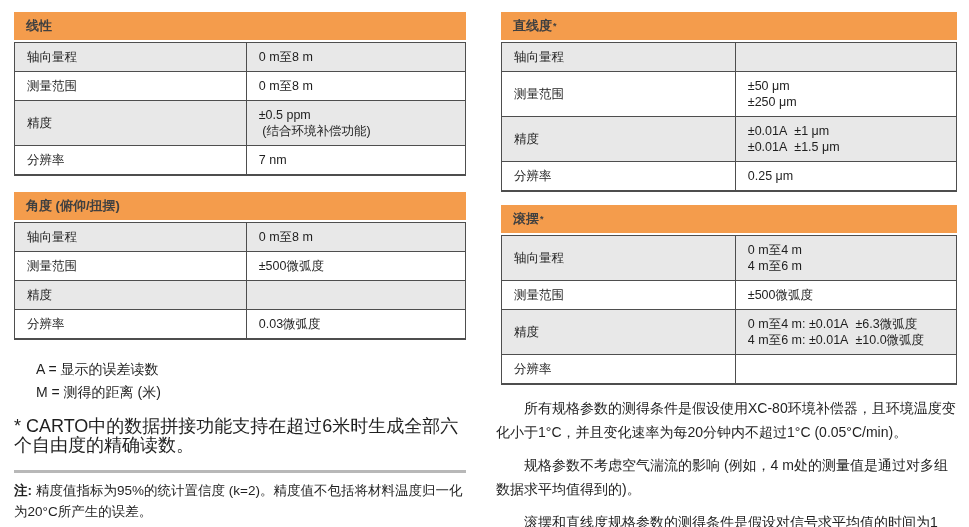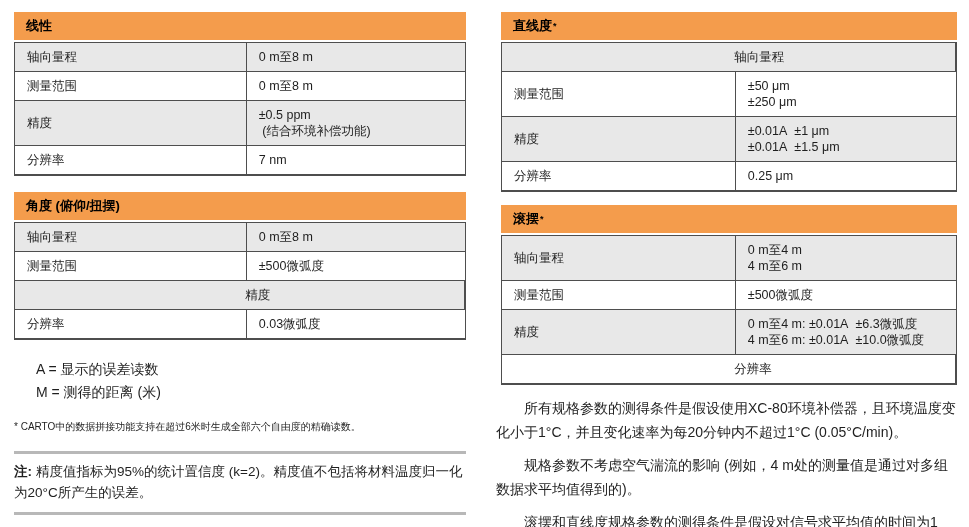--- a/index.html
+++ b/index.html
@@ -18,40 +18,40 @@
     column-gap: 35px;
     padding: 12px 0 0 14px;
     box-sizing: border-box;
   }
   .col { min-width: 0; }
 
   
   .spec-table { width: 100%; }
   .spec-table .hdr {
     background: #F49C4C;
-    color: #000000;
+    color: #404040;
     font-weight: bold;
     font-size: 13px;
     height: 28px;
     display: flex;
     align-items: center;
     padding-left: 12px;
     box-sizing: border-box;
   }
   .spec-table .hdr sup {
     font-size: 9px;
     line-height: 0;
     margin-left: 1px;
   }
   .tbl-body {
     border: 1px solid #4E4E4E;
     border-bottom-width: 2px;
     margin-top: 2px;
   }
-  .row { display: flex; justify-content: flex-end; }
+  .row { display: flex; }
   .row + .row { border-top: 1px solid #4E4E4E; }
   .row.odd  { background: #E8E8E8; }
   .row.even { background: #FFFFFF; }
   .cell {
     box-sizing: border-box;
     padding: 6px 12px;
     font-size: 12.5px;
     line-height: 16px;
     display: flex;
     align-items: center;
@@ -67,21 +67,21 @@
   .gap-right { height: 13px; }
 
   
   .legend {
     margin: 18px 0 0 22px;
     font-size: 14px;
     line-height: 23px;
   }
   .carto {
     margin-top: 13px;
-    font-size: 10px;
+    font-size: 18px;
     line-height: 19px;
   }
   .note {
     margin-top: 15px;
     border-top: 3px solid #B8B8B8;
     border-bottom: 3px solid #B8B8B8;
     padding: 7px 0 9px;
     font-size: 13.5px;
     line-height: 21px;
   }

